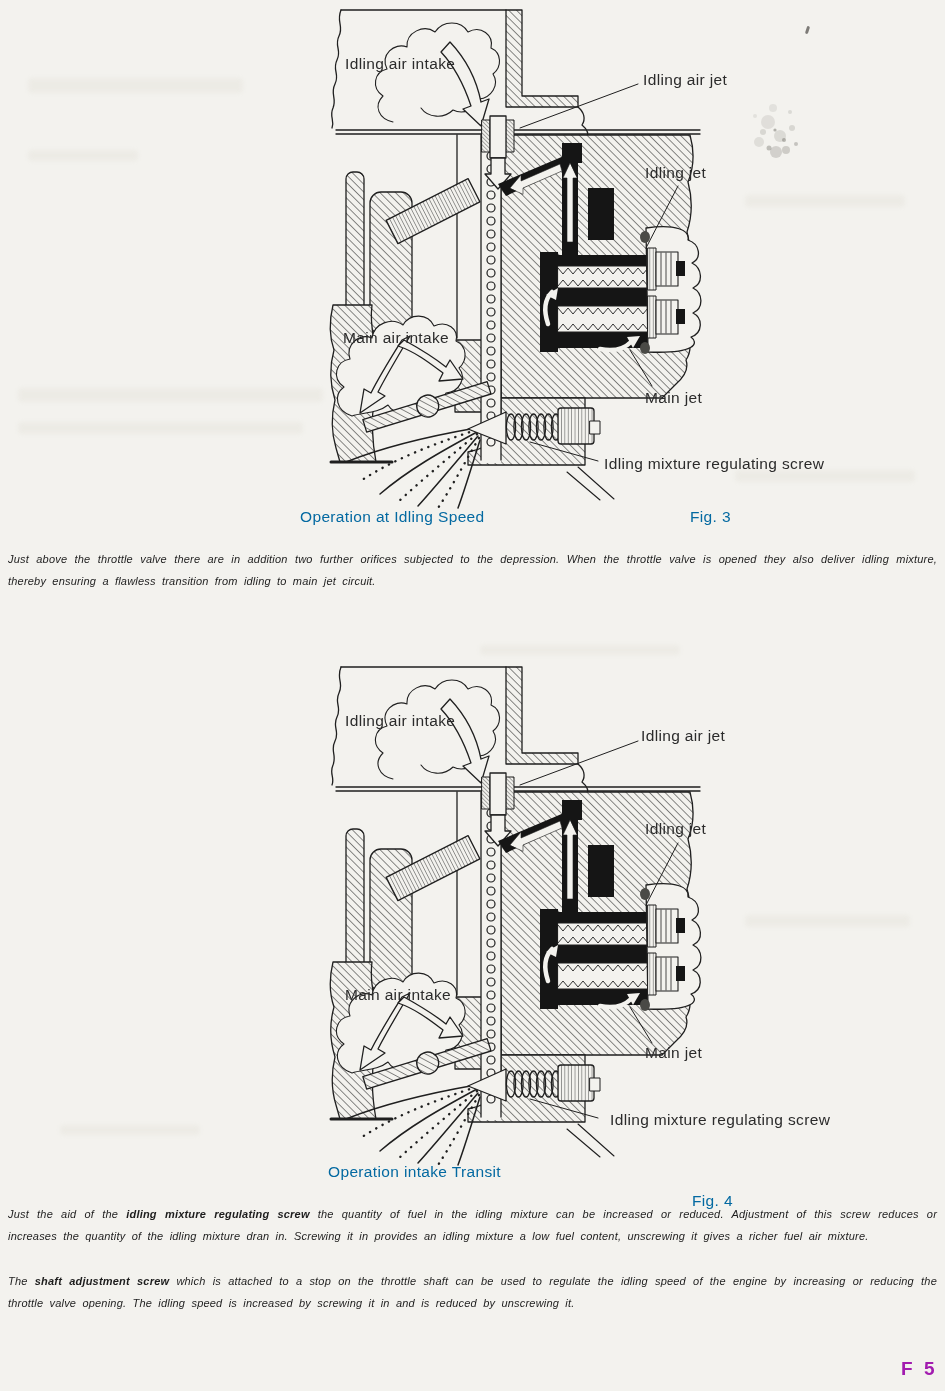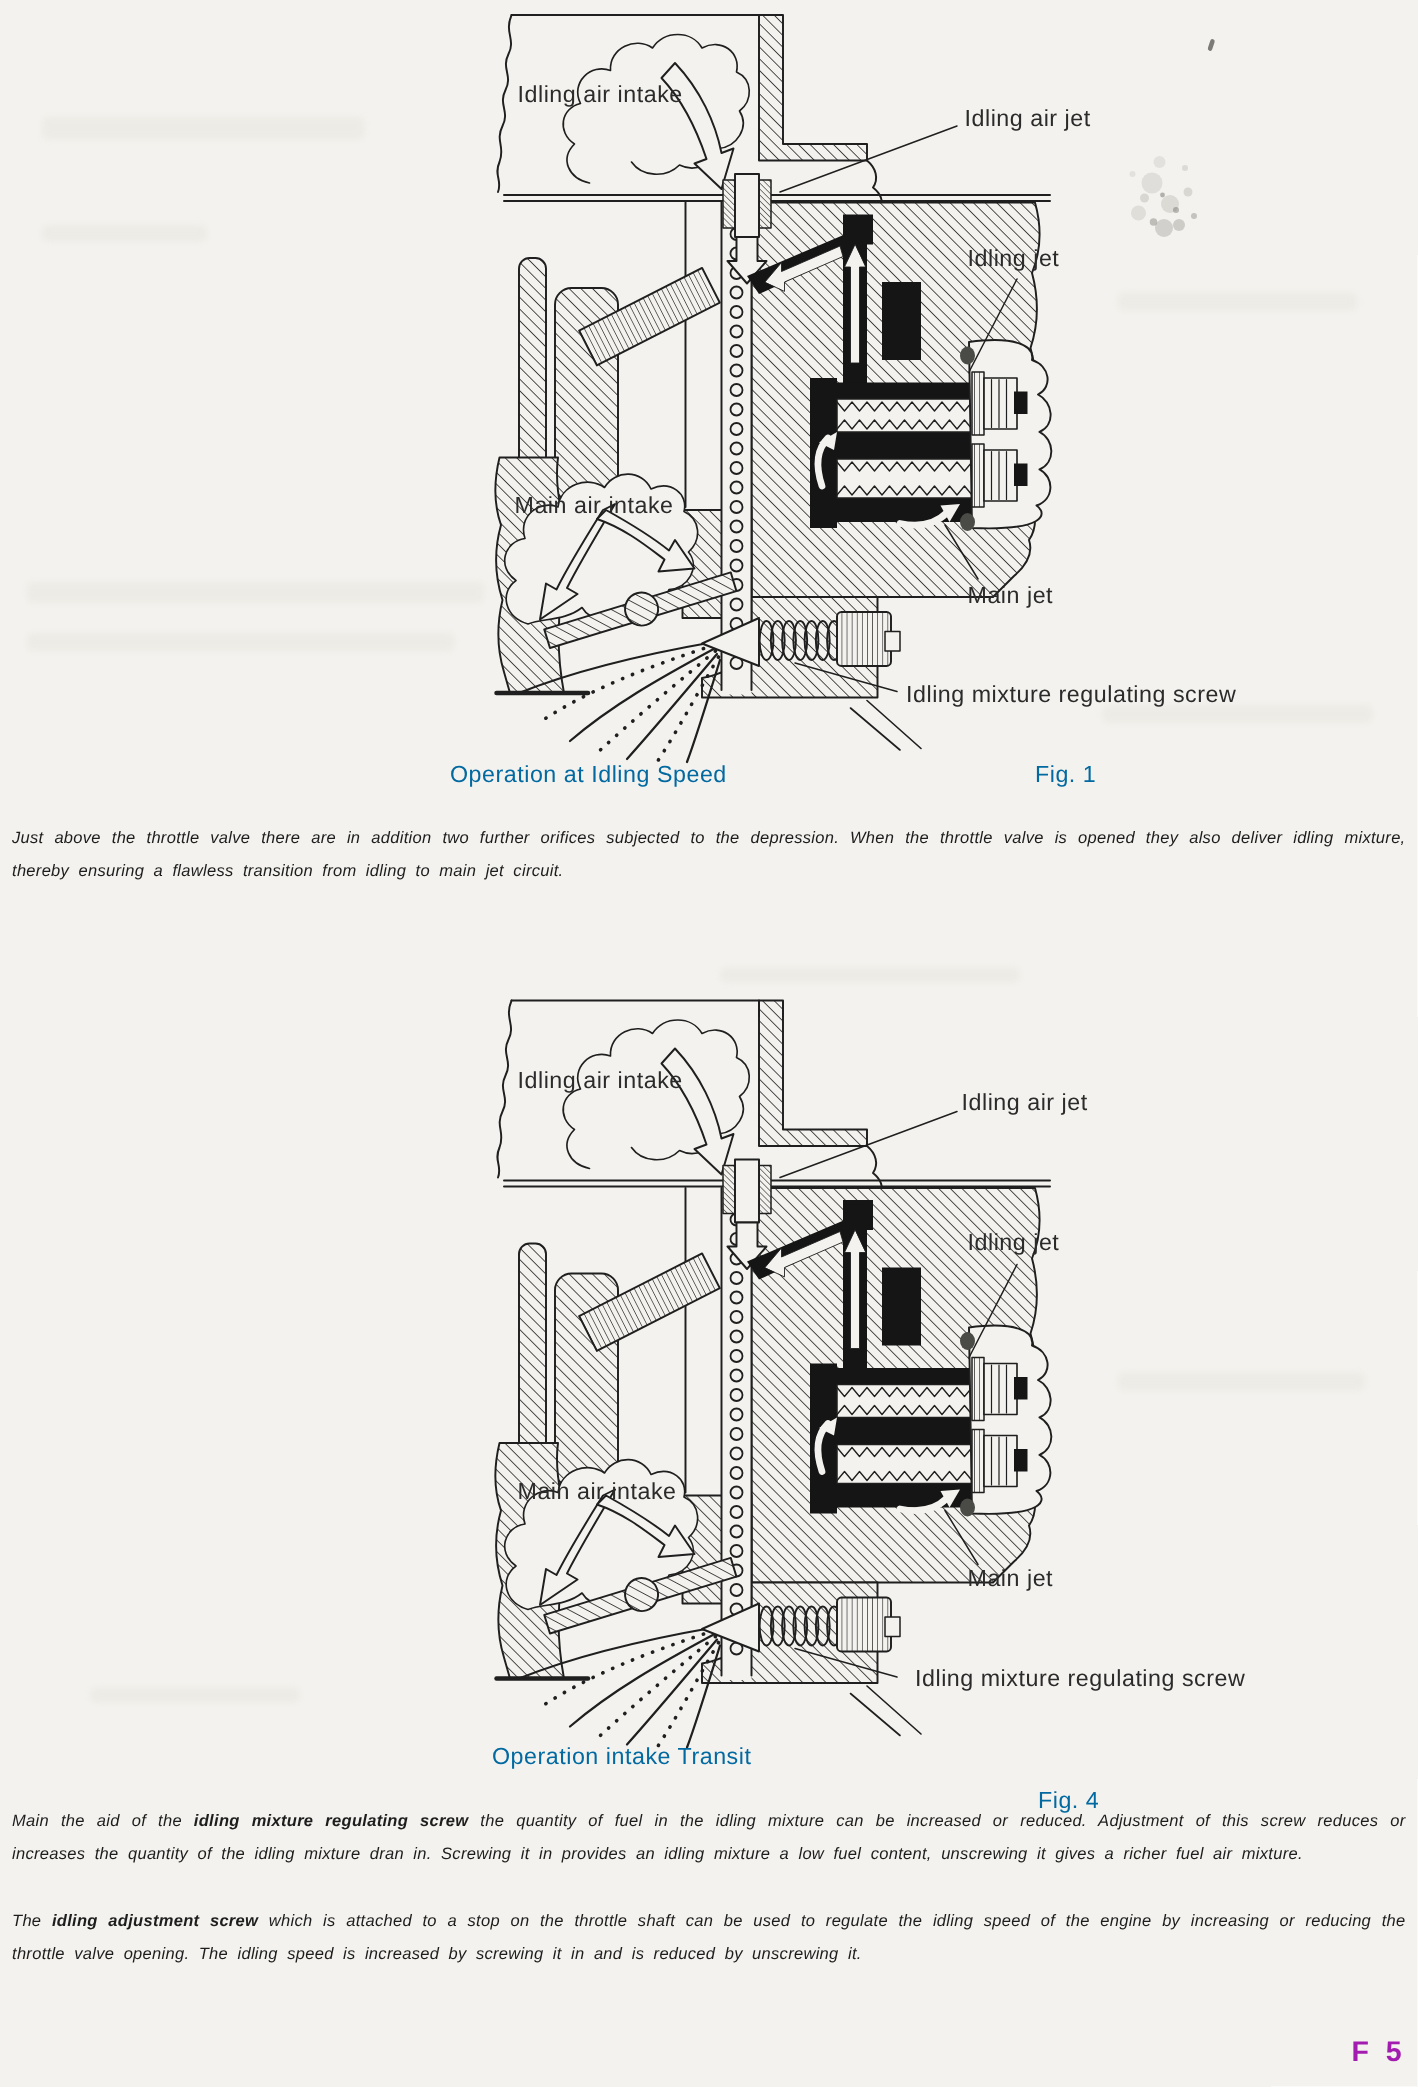--- a/index.html
+++ b/index.html
@@ -213,37 +213,37 @@
     <svg class="carbsvg" style="left:300px;top:0;" viewBox="300 0 420 515">
       <use href="#carb"></use>
     </svg>
     <span class="lbl" style="left:345px;top:55px;">Idling air intake</span>
     <span class="lbl" style="left:643px;top:71px;">Idling air jet</span>
     <span class="lbl" style="left:645px;top:164px;">Idling jet</span>
     <span class="lbl" style="left:343px;top:329px;">Main air intake</span>
     <span class="lbl" style="left:645px;top:389px;">Main jet</span>
     <span class="lbl" style="left:604px;top:455px;">Idling mixture regulating screw</span>
     <span class="cap" style="left:300px;top:508px;">Operation at Idling Speed</span>
-    <span class="cap" style="left:690px;top:508px;">Fig. 1</span>
+    <span class="cap" style="left:690px;top:508px;">Fig. 3</span>
   </div>
 
   <p class="para" style="top:548px;">Just above the throttle valve there are in addition two further orifices subjected to the depression. When the throttle valve is opened they also deliver idling mixture, thereby ensuring a flawless transition from idling to main jet circuit.</p>
 
   <div>
     <svg class="carbsvg" style="left:300px;top:657px;" viewBox="300 0 420 515">
       <use href="#carb"></use>
     </svg>
     <span class="lbl" style="left:345px;top:712px;">Idling air intake</span>
     <span class="lbl" style="left:641px;top:727px;">Idling air jet</span>
     <span class="lbl" style="left:645px;top:820px;">Idling jet</span>
     <span class="lbl" style="left:345px;top:986px;">Main air intake</span>
     <span class="lbl" style="left:645px;top:1044px;">Main jet</span>
     <span class="lbl" style="left:610px;top:1111px;">Idling mixture regulating screw</span>
     <span class="cap" style="left:328px;top:1163px;">Operation intake Transit</span>
     <span class="cap" style="left:692px;top:1151px;margin-top:41px;">Fig. 4</span>
   </div>
 
-  <p class="para" style="top:1203px;"><span>Main the aid of the </span><b>idling mixture regulating screw</b><span> the quantity of fuel in the idling mixture can be increased or reduced. Adjustment of this screw reduces or increases the quantity of the idling mixture dran in. Screwing it in provides an idling mixture a low fuel content, unscrewing it gives a richer fuel air mixture.</span></p>
-  <p class="para" style="top:1270px;"><span>The </span><b>idling adjustment screw</b><span> which is attached to a stop on the throttle shaft can be used to regulate the idling speed of the engine by increasing or reducing the throttle valve opening. The idling speed is increased by screwing it in and is reduced by unscrewing it.</span></p>
+  <p class="para" style="top:1203px;"><span>Just the aid of the </span><b>idling mixture regulating screw</b><span> the quantity of fuel in the idling mixture can be increased or reduced. Adjustment of this screw reduces or increases the quantity of the idling mixture dran in. Screwing it in provides an idling mixture a low fuel content, unscrewing it gives a richer fuel air mixture.</span></p>
+  <p class="para" style="top:1270px;"><span>The </span><b>shaft adjustment screw</b><span> which is attached to a stop on the throttle shaft can be used to regulate the idling speed of the engine by increasing or reducing the throttle valve opening. The idling speed is increased by screwing it in and is reduced by unscrewing it.</span></p>
 
   <div class="pageno">F 5</div>
 
 </div>
 
 </body></html>

